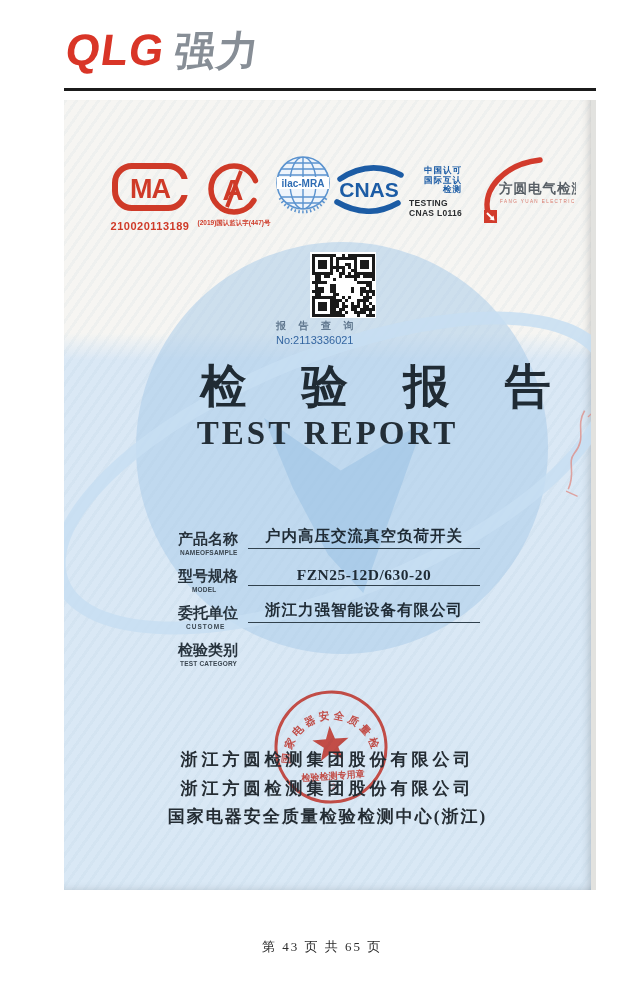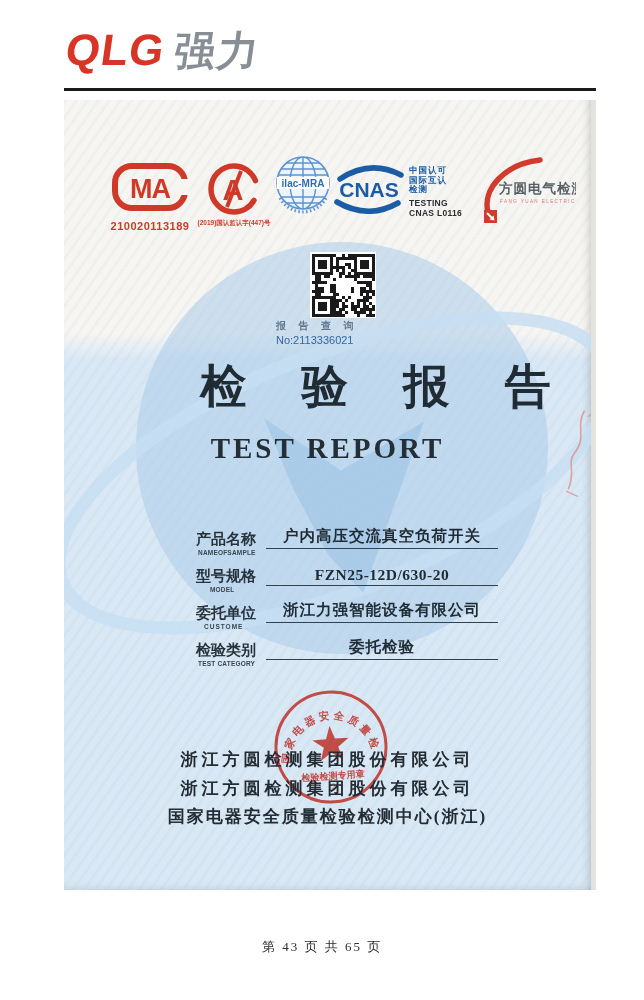--- a/index.html
+++ b/index.html
@@ -35,39 +35,39 @@
   .cert { position:absolute; display:flex; flex-direction:column; align-items:center;
           font-family:"Liberation Sans","DejaVu Sans",sans-serif; }
   .cert svg text { font-family:"Liberation Sans","DejaVu Sans",sans-serif; }
   .cert-cma { left:40px; top:62px; width:92px; }
   .cma-num { font-size:11px; font-weight:700; color:#cf3a28; letter-spacing:.5px; margin-top:8px; }
   .cert-cal { left:134px; top:62px; width:72px; }
   .cal-cap { font-size:6.5px; font-weight:700; color:#cf3a28; margin-top:3px; white-space:nowrap; }
   .cert-ilac { left:208px; top:50px; }
   .cert-cnas { left:270px; top:64px; flex-direction:row !important; align-items:flex-start; gap:5px; }
   .cnas-txt { display:flex; flex-direction:column; padding-top:2px; }
-  .cnas-cn { font-size:8.5px; line-height:9.5px; font-weight:700; color:#1c5ca5; letter-spacing:1px; }
+  .cnas-cn { font-size:8.5px; line-height:9.5px; font-weight:700; color:#1c5ca5; letter-spacing:1px;text-align:right; }
   .cnas-en { font-size:8.5px; line-height:10px; font-weight:800; color:#2b2d30; margin-top:3px; letter-spacing:.3px; }
   .cert-fy { left:390px; top:52px; }
 
   
   .qr-box { position:absolute; left:246px; top:152px; width:66px; height:66px; background:#fff; }
   .qr-cap { position:absolute; left:212px; top:219px; width:134px; }
   .qr-cap .c1 { font-size:10px; color:#61788f; letter-spacing:5px; font-weight:700; display:block; }
   .qr-cap .c2 { font-size:11px; color:#3466a1; display:block; margin-top:1px;
                 font-family:"Liberation Sans","DejaVu Sans",sans-serif; }
 
   
   .title-cn { position:absolute; top:256px; left:0; width:100%; text-align:center;
               font-size:46px; font-weight:700; color:#202b34; letter-spacing:22px; padding-left:22px;margin-left:48px; }
-  .title-en { position:absolute; top:332px; left:0; width:100%; text-align:center;
-              font-size:29px; font-weight:700; color:#232e37; letter-spacing:3px; }
-
-  
-  .fields { position:absolute; left:132px; top:427px; width:302px; }
+  .title-en { position:absolute; top:315px; left:0; width:100%; text-align:center;
+              font-size:33px; font-weight:700; color:#232e37; letter-spacing:3px; }
+
+  
+  .fields { position:absolute; left:114px; top:427px; width:302px; }
   .frow { display:flex; height:22px; margin-bottom:15px; }
   .flabel { position:relative; width:70px; flex:none; font-size:15px; font-weight:700; color:#27333d;
             display:flex; align-items:flex-end; white-space:nowrap; }
   .fsub { position:absolute; left:2px; top:22px; font-size:6.5px; letter-spacing:.2px; color:#3a4650;
           font-family:"Liberation Sans","DejaVu Sans",sans-serif; font-weight:700; white-space:nowrap; }
   .fvalue { flex:1; border-bottom:1.5px solid #31414d; display:flex; align-items:flex-end;
             justify-content:center; font-size:15.5px; font-weight:600; color:#1f2b35;
             letter-spacing:1px; padding-bottom:1px; white-space:nowrap; }
 
   
@@ -447,21 +447,20 @@
             <span>委托单位</span>
           <span class="fsub" style="left:8px;letter-spacing:1px">CUSTOME</span>
           </div>
         <div class="fvalue">浙江力强智能设备有限公司</div>
       </div>
       <div class="frow">
         <div class="flabel">
             <span>检验类别</span>
           <span class="fsub">TEST CATEGORY</span>
           </div>
-        <div class="fvalue">委托检验</div>
       </div>
     </div>
 
     <svg class="seal" width="122" height="122" viewBox="0 0 122 122">
       <defs>
           <path id="sealArc" d="M19,75 A42,42 0 1 1 103,75" fill="none"></path>
         </defs>
       <circle cx="61" cy="61" r="55" fill="none" stroke="#e2453a" stroke-width="3"></circle>
       <text font-size="10.5" font-weight="700" fill="#e2453a" letter-spacing="3.5">
         <textPath href="#sealArc">国家电器安全质量检验检测中心</textPath>

